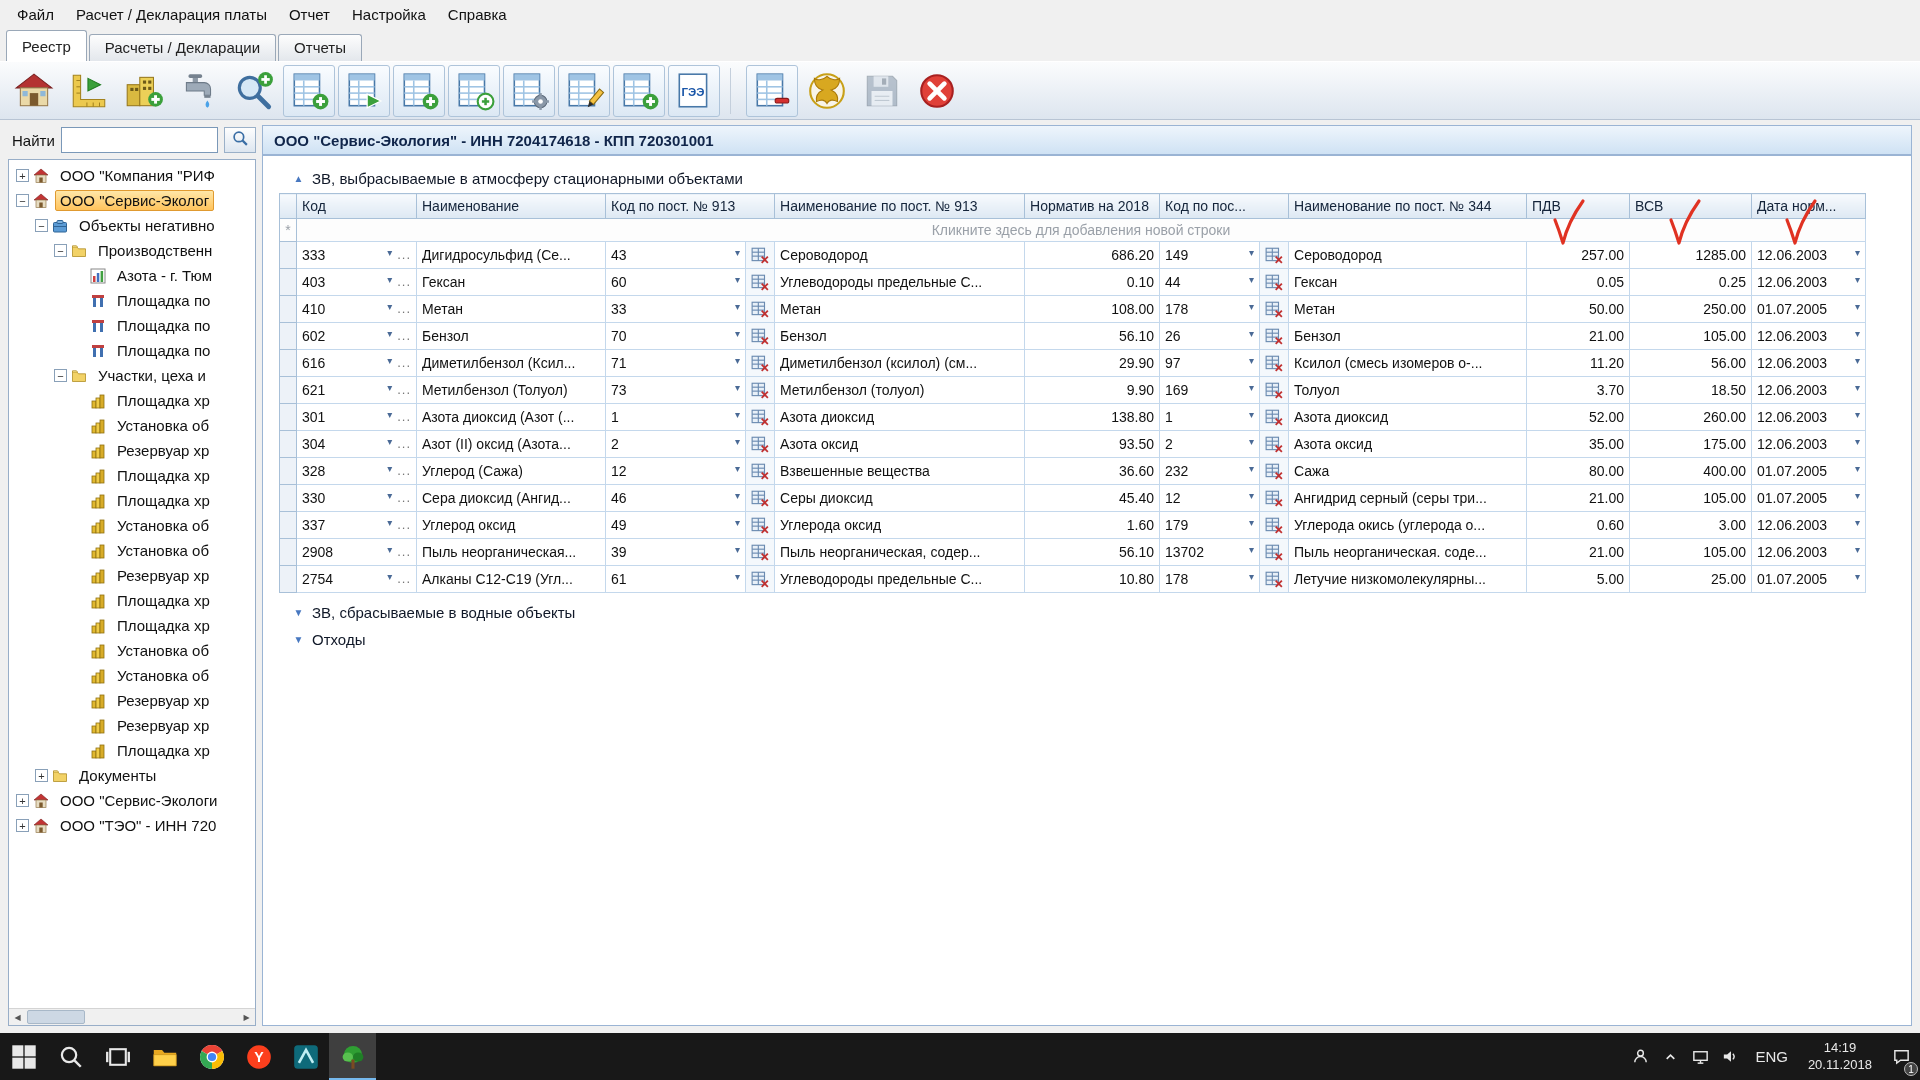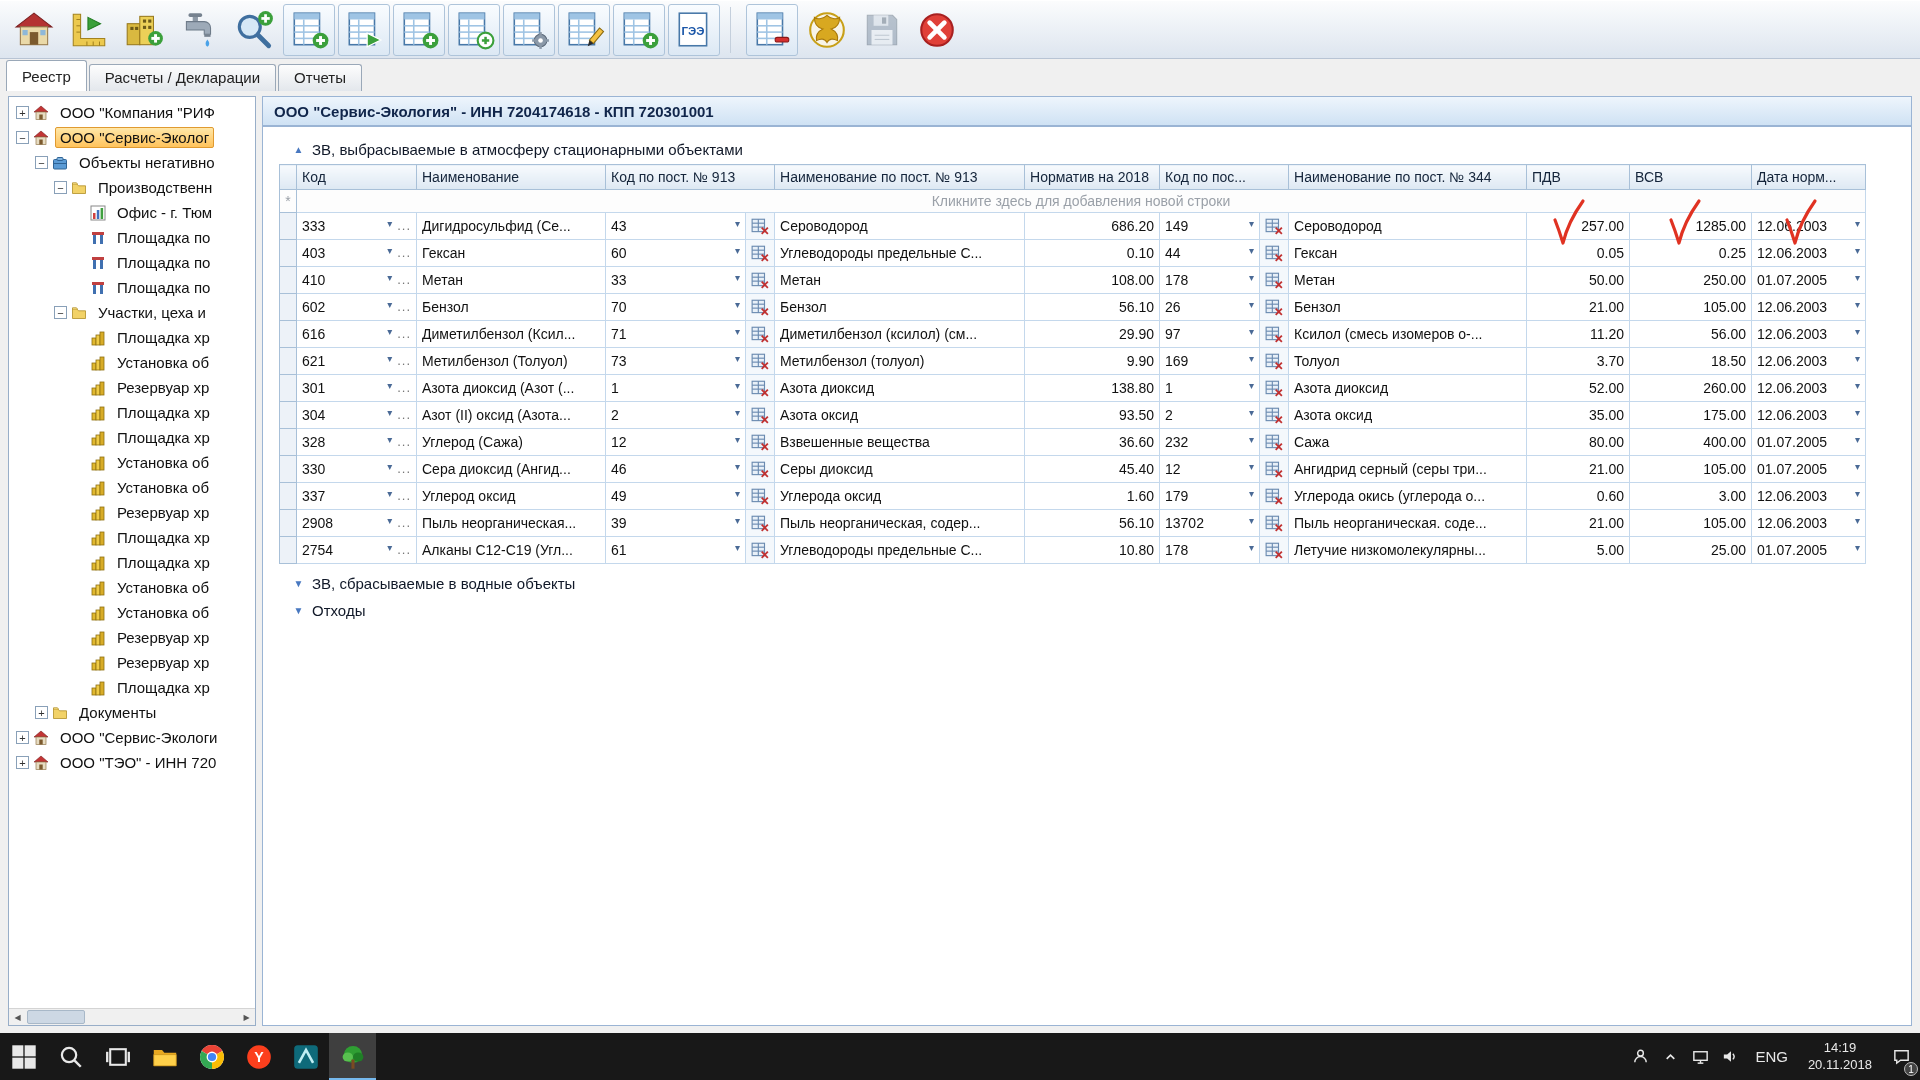--- a/index.html
+++ b/index.html
@@ -95,20 +95,33 @@
   .clock{font-size:13px;text-align:center;line-height:1.3;padding:0 10px}
   .tray-icon.notif{position:relative;width:38px}
   .notif-badge{position:absolute;right:2px;bottom:4px;min-width:14px;height:14px;border-radius:8px;background:#444;border:1px solid #bbb;color:#fff;font-size:10px;display:flex;align-items:center;justify-content:center;padding:0 2px}
 </style>
 </head>
 <body>
 
 <div id="window">
 
 
+  <div id="menubar">
+      <div class="menu-item">Файл</div>
+      <div class="menu-item">Расчет / Декларация платы</div>
+      <div class="menu-item">Отчет</div>
+      <div class="menu-item">Настройка</div>
+      <div class="menu-item">Справка</div>
+    </div>
+
+  <div id="maintabs">
+      <div class="main-tab active">Реестр</div>
+      <div class="main-tab">Расчеты / Декларации</div>
+      <div class="main-tab">Отчеты</div>
+    </div>
 
   <div id="toolbar">
       <div class="tb-btn">
         <svg viewBox="0 0 40 40">
           <polygon points="20,4 37,17 3,17" fill="#b43232" stroke="#7a1f1f"></polygon>
           <rect x="7" y="17" width="26" height="17" fill="#ead9a8" stroke="#97794a"></rect>
           <rect x="16" y="22" width="8" height="12" fill="#7c5a2e"></rect>
           <rect x="9" y="20" width="5" height="5" fill="#8fb8d8"></rect>
           <rect x="26" y="20" width="5" height="5" fill="#8fb8d8"></rect>
         </svg>
@@ -287,29 +300,33 @@
       </div>
       <div class="tb-btn">
         <svg viewBox="0 0 40 40">
           <circle cx="20" cy="20" r="15" fill="#e04038" stroke="#a82020" stroke-width="2"></circle>
           <line x1="13" y1="13" x2="27" y2="27" stroke="#fff" stroke-width="4.5" stroke-linecap="round"></line>
           <line x1="27" y1="13" x2="13" y2="27" stroke="#fff" stroke-width="4.5" stroke-linecap="round"></line>
         </svg>
       </div>
     </div>
 
-  <div id="maintabs">
-      <div class="main-tab active">Реестр</div>
-      <div class="main-tab">Расчеты / Декларации</div>
-      <div class="main-tab">Отчеты</div>
-    </div>
-
   <div id="content">
 
     <div id="leftpanel">
+      <div id="searchrow">
+        <span>Найти</span>
+        <input id="search-input" value="" style="">
+        <button id="search-btn">
+            <span id="search-btn-icon"><svg viewBox="0 0 16 16">
+                <circle cx="6.5" cy="6.5" r="4.5" fill="none" stroke="#3a6ea5" stroke-width="1.6"></circle>
+                <line x1="10" y1="10" x2="14" y2="14" stroke="#3a6ea5" stroke-width="2"></line>
+              </svg></span>
+          </button>
+      </div>
       <div id="treepanel">
         <div id="tree">
             <div class="tree-row" style="padding-left: 4px;">
               <span class="expander">+</span>
               <span class="tree-icon">
                 <svg viewBox="0 0 16 16">
                   <polygon points="8,1 15,7 1,7" fill="#c23434" stroke="#7a1f1f" stroke-width="0.6"></polygon>
                   <rect x="3" y="7" width="10" height="7.5" fill="#e6dcc2" stroke="#94784c" stroke-width="0.7"></rect>
                   <rect x="6.3" y="9.5" width="3.4" height="5" fill="#7c5a2e"></rect>
                 </svg>
@@ -351,21 +368,21 @@
             <div class="tree-row" style="padding-left: 61px;">
               <span class="exp-spacer"></span>
               <span class="tree-icon">
                 <svg viewBox="0 0 16 16">
                   <rect x="1" y="1" width="14" height="14" fill="#fff" stroke="#888"></rect>
                   <rect x="3" y="8" width="2.5" height="6" fill="#d04040"></rect>
                   <rect x="6.8" y="5" width="2.5" height="9" fill="#4070c0"></rect>
                   <rect x="10.6" y="3" width="2.5" height="11" fill="#40a040"></rect>
                 </svg>
               </span>
-              <span class="tree-label">Офис - г. Тюм</span>
+              <span class="tree-label">Азота - г. Тюм</span>
             </div>
             <div class="tree-row" style="padding-left: 61px;">
               <span class="exp-spacer"></span>
               <span class="tree-icon">
                 <svg viewBox="0 0 16 16">
                   <rect x="2" y="2" width="12" height="3" fill="#c04040"></rect>
                   <rect x="3" y="5" width="3" height="9" fill="#4070b0"></rect>
                   <rect x="10" y="5" width="3" height="9" fill="#4070b0"></rect>
                 </svg>
               </span>

